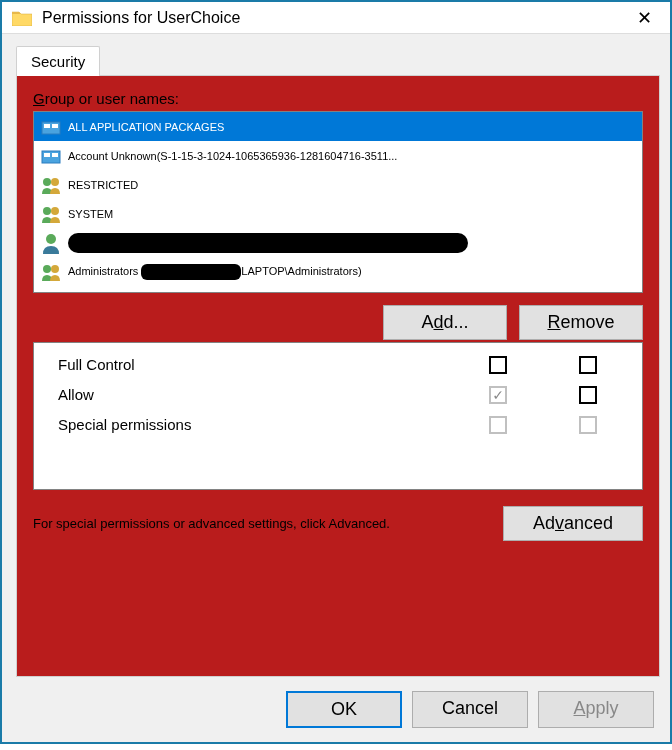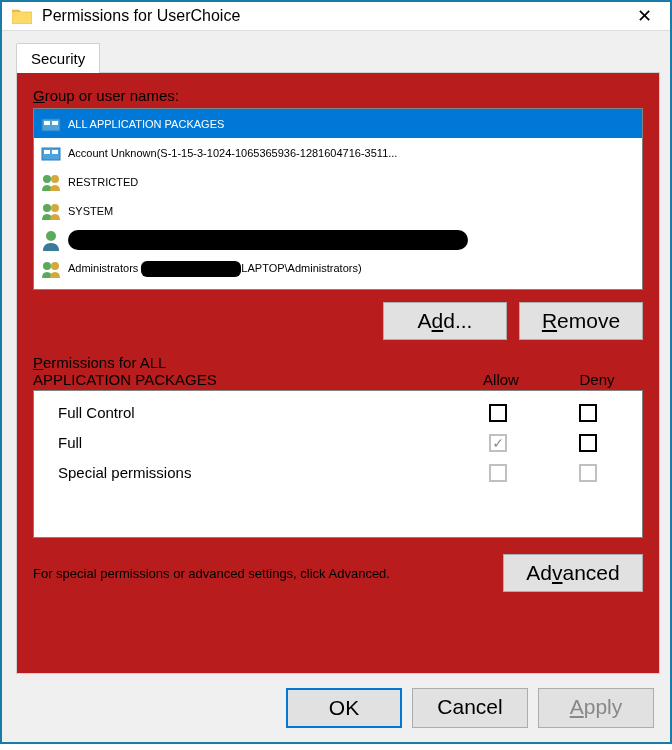--- a/index.html
+++ b/index.html
@@ -120,21 +120,21 @@
     .button-row {
       display: flex;
       justify-content: flex-end;
       gap: 12px;
       margin-top: 12px;
     }
     .btn {
       background: #e1e1e1;
       border: 1px solid #adadad;
       padding: 6px 0;
-      font-size: 21px;
+      font-size: 18px;
       text-align: center;
       cursor: pointer;
       min-width: 124px;
     }
     .perm-label {
       font-size: 15px;
       margin-top: 14px;
       display: flex;
     }
     .perm-label-text {
@@ -293,34 +293,29 @@
             </svg>
           <span>Administrators <span class="redact-inline"></span>LAPTOP\Administrators)</span>
         </div>
       </div>
 
       <div class="button-row">
         <div class="btn">A<span class="u">d</span>d...</div>
         <div class="btn"><span class="u">R</span>emove</div>
       </div>
 
-      <div class="perm-label">
-        <div class="perm-label-text"><span class="u">P</span>ermissions for ALL<br>APPLICATION PACKAGES</div>
-        <div class="col-allow" style="align-self:flex-end;">Allow</div>
-        <div class="col-deny" style="align-self:flex-end;">Deny</div>
-      </div>
 
       <div class="perm-box">
         <div class="perm-row">
           <div class="perm-name">Full Control</div>
           <div class="chk-cell"><span class="chk"></span></div>
           <div class="chk-cell deny"><span class="chk"></span></div>
         </div>
         <div class="perm-row">
-          <div class="perm-name">Full</div>
+          <div class="perm-name">Allow</div>
           <div class="chk-cell"><span class="chk disabled checked"></span></div>
           <div class="chk-cell deny"><span class="chk"></span></div>
         </div>
         <div class="perm-row">
           <div class="perm-name">Special permissions</div>
           <div class="chk-cell"><span class="chk disabled"></span></div>
           <div class="chk-cell deny"><span class="chk disabled"></span></div>
         </div>
       </div>
 

